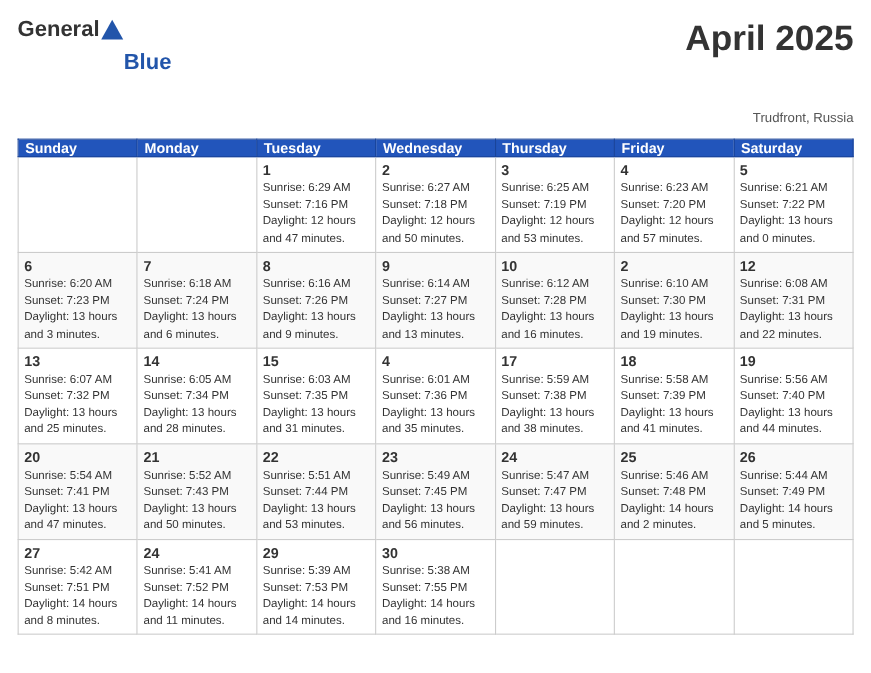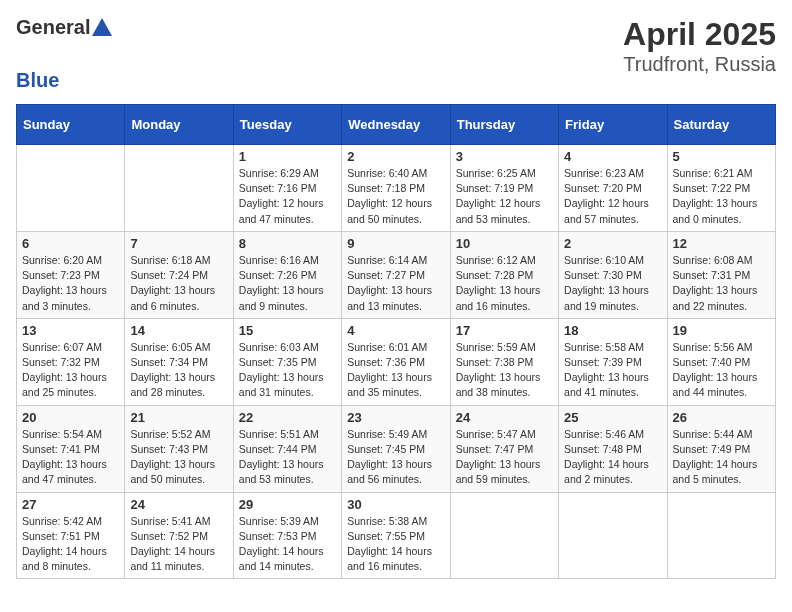--- a/index.html
+++ b/index.html
@@ -11,21 +11,21 @@
       padding: 16px;
     }
     .header {
       display: flex;
       justify-content: space-between;
       align-items: flex-start;
       margin-bottom: 12px;
     }
     .logo {
       display: flex;
-      flex-direction: column;
+      flex-direction: row;
       align-items: flex-start;
     }
     .logo-text {
       display: flex;
       align-items: center;
     }
     .logo-general {
       font-size: 20px;
       font-weight: bold;
       color: #333;
@@ -47,33 +47,34 @@
     }
     .title-block {
       text-align: right;
     }
     .title-month {
       font-size: 32px;
       font-weight: bold;
       color: #333;
     }
     .title-location {
-      font-size: 20px;
+      font-size: 12px;
       color: #555;
+      margin-top: 47px;
     }
     .calendar {
       width: 100%;
       border-collapse: collapse;
       border: 1px solid #ccc;
     }
     .calendar th {
       background-color: #2255bb;
       color: #fff;
       text-align: left;
-      padding: 12px 6px;
+      padding: 0 6px;
       font-size: 13px;
       border: 1px solid #1a4499;
     }
     .calendar td {
       border: 1px solid #ccc;
       vertical-align: top;
       padding: 4px 5px;
       width: 108px;
       min-height: 80px;
       font-size: 10.5px;
@@ -131,21 +132,21 @@
         <td class="empty-cell"></td>
         <td class="empty-cell"></td>
         <td>
           <span class="day-num">1</span>
           <div class="day-info">Sunrise: 6:29 AM
 Sunset: 7:16 PM
 Daylight: 12 hours and 47 minutes.</div>
         </td>
         <td>
           <span class="day-num">2</span>
-          <div class="day-info">Sunrise: 6:40 AM
+          <div class="day-info">Sunrise: 6:27 AM
 Sunset: 7:18 PM
 Daylight: 12 hours and 50 minutes.</div>
         </td>
         <td>
           <span class="day-num">3</span>
           <div class="day-info">Sunrise: 6:25 AM
 Sunset: 7:19 PM
 Daylight: 12 hours and 53 minutes.</div>
         </td>
         <td>

